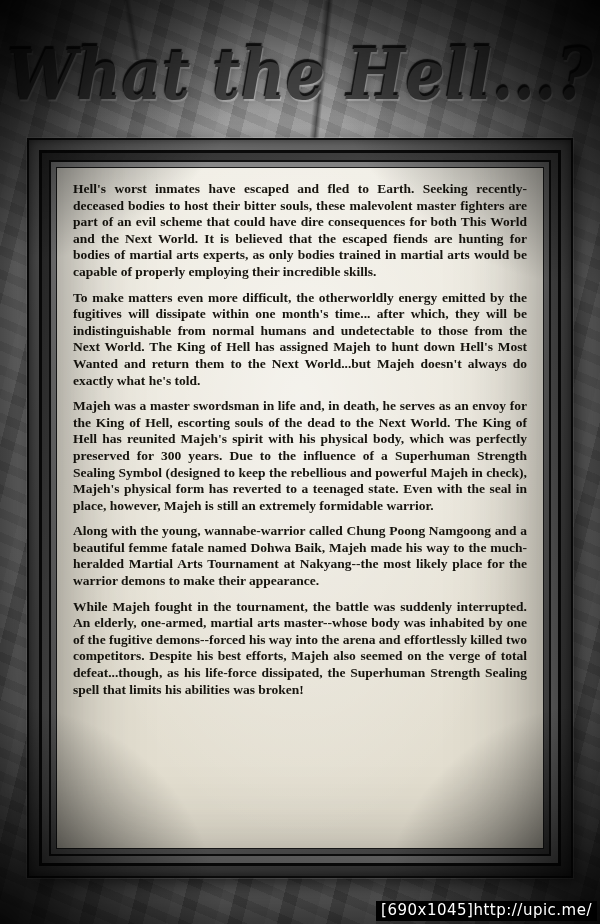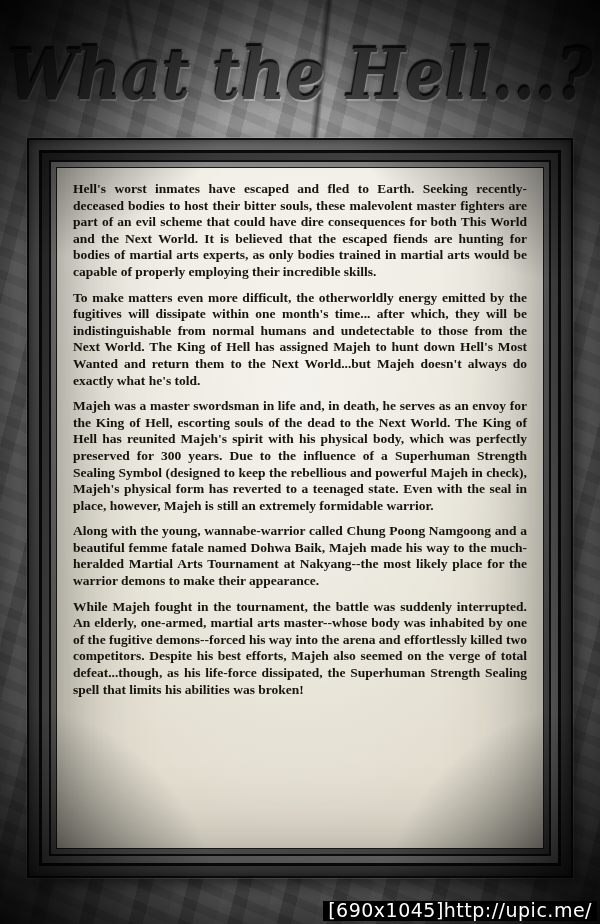--- a/index.html
+++ b/index.html
@@ -131,21 +131,21 @@
     margin-bottom: 0;
   }
   
   .watermark {
     position: absolute;
     right: 3px;
     bottom: 3px;
     background: #000;
     color: #fff;
     font-family: "DejaVu Sans", sans-serif;
-    font-size: 19px;
+    font-size: 15px;
     line-height: 19px;
     padding: 0 5px 1px 5px;
     z-index: 6;
     letter-spacing: 0.5px;
   }
 </style>
 </head>
 <body>
 
 <div class="page">

